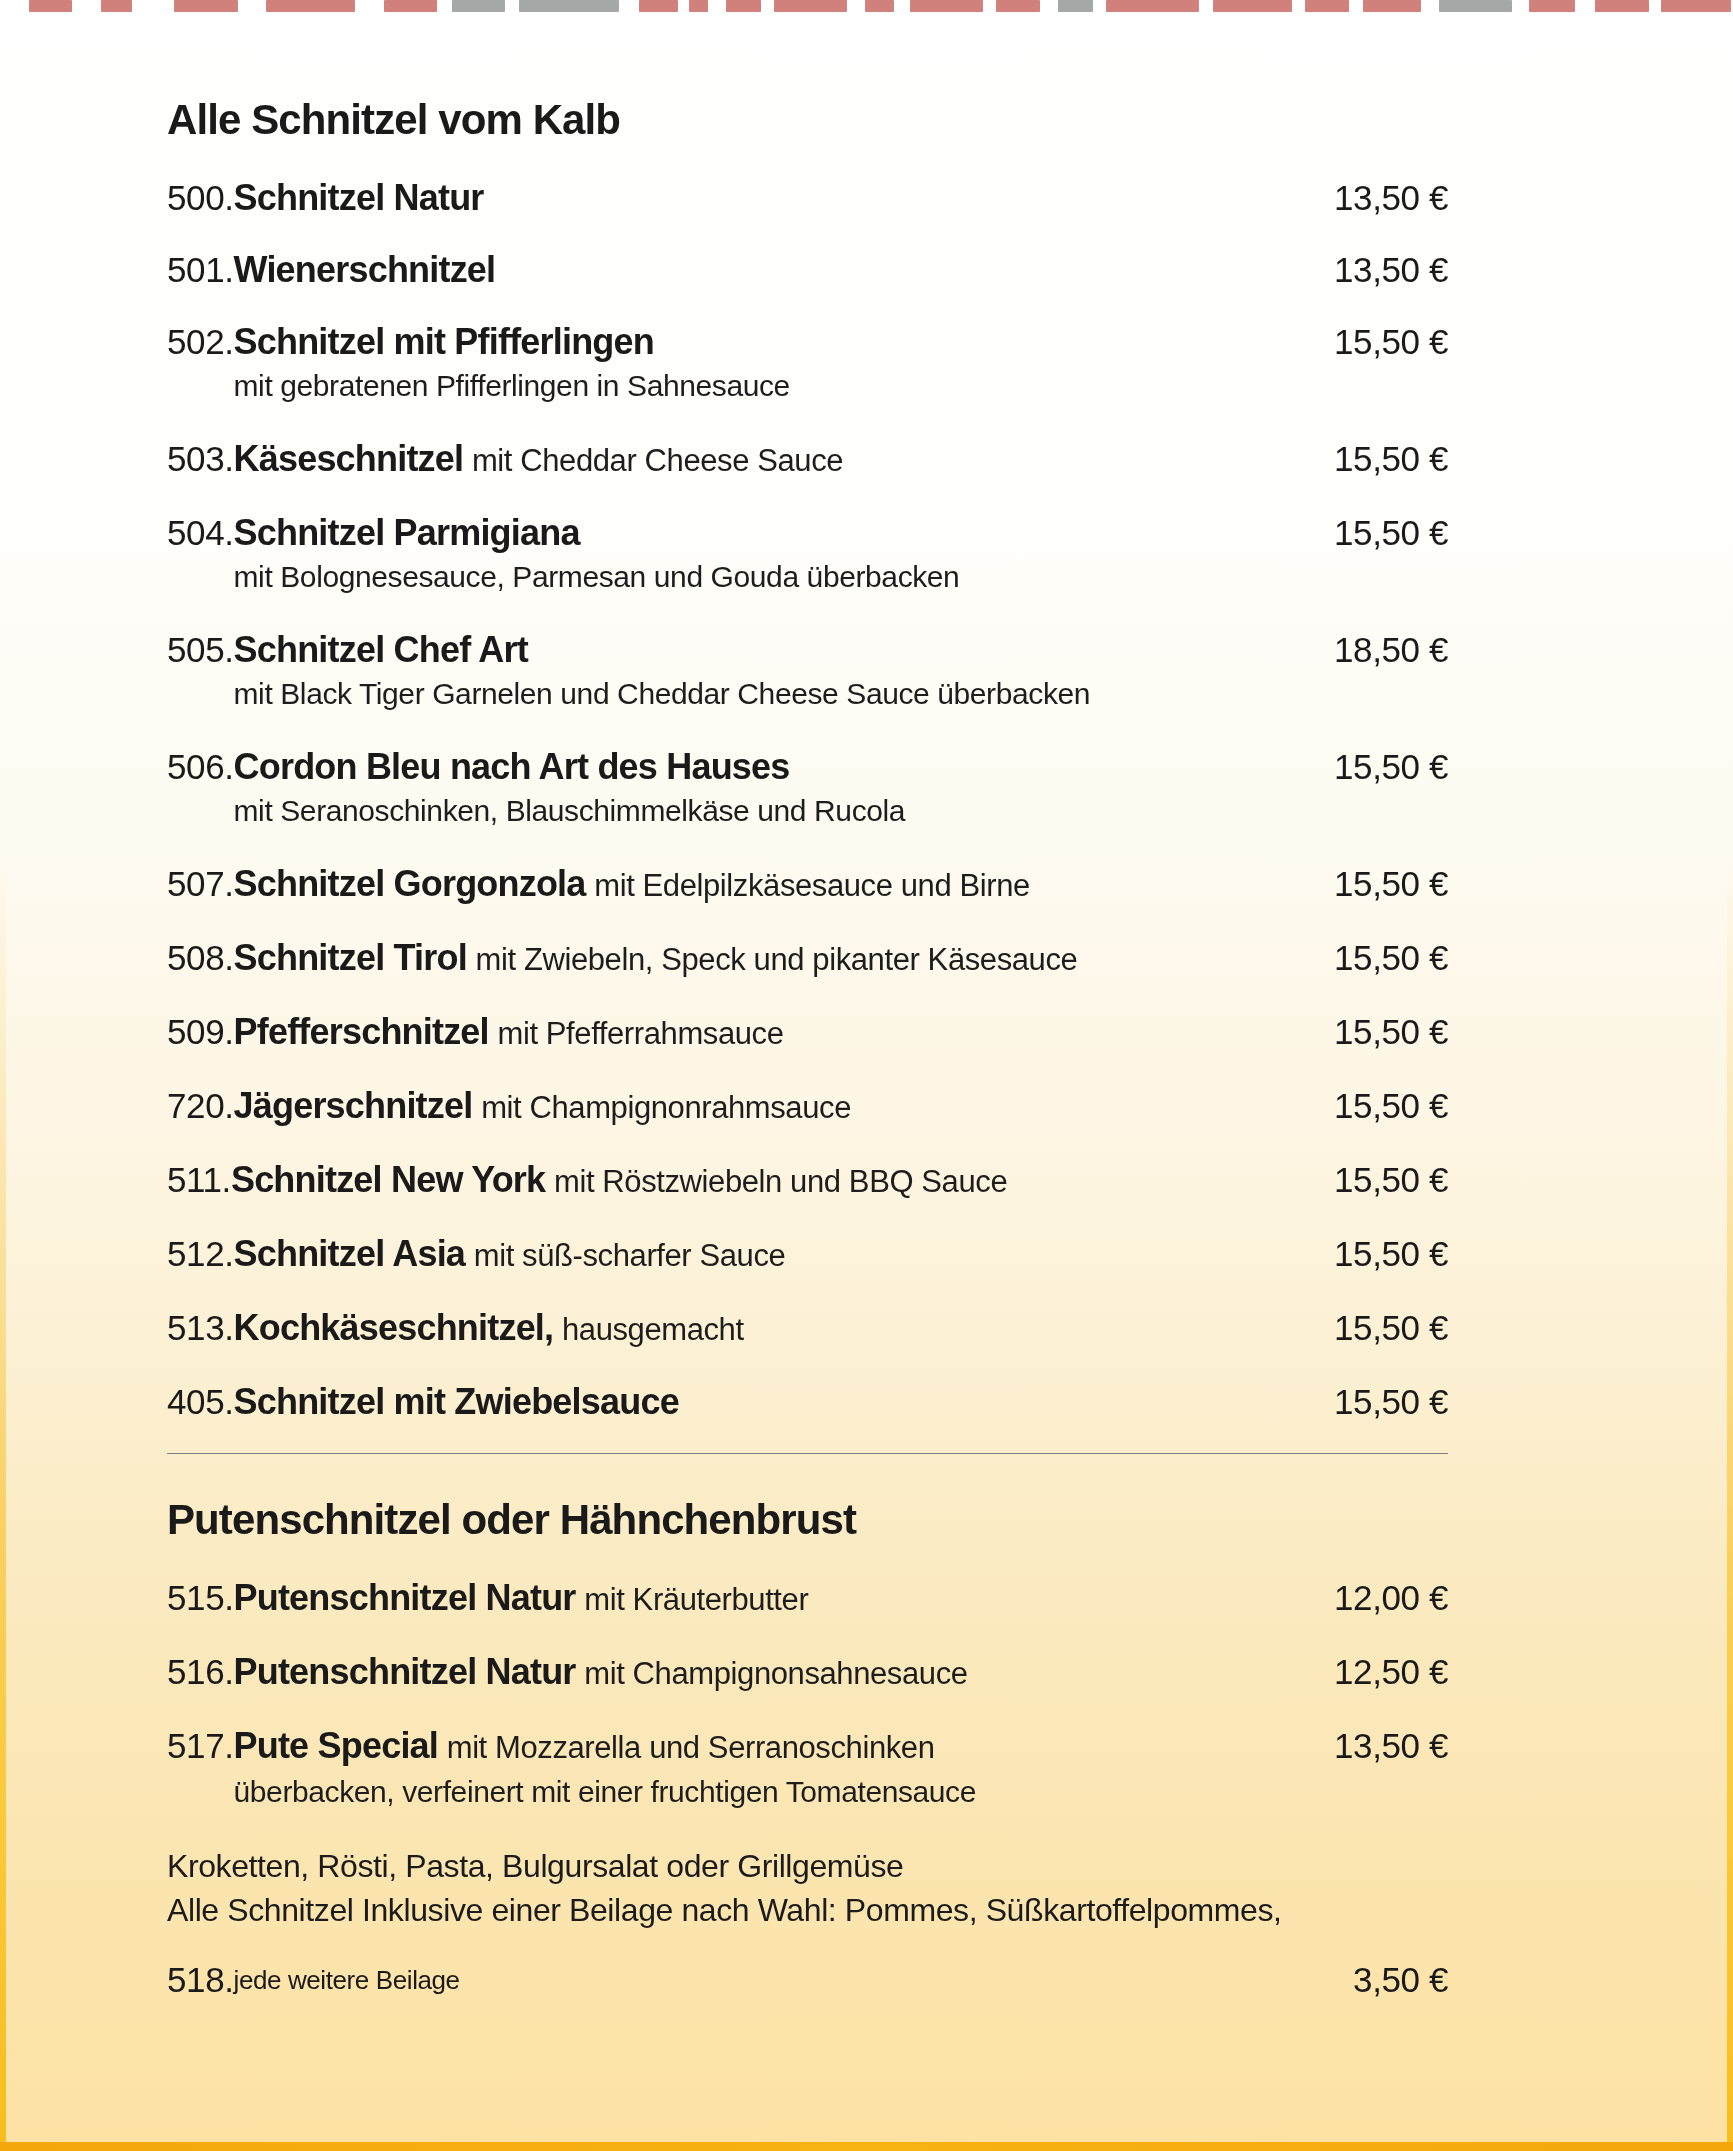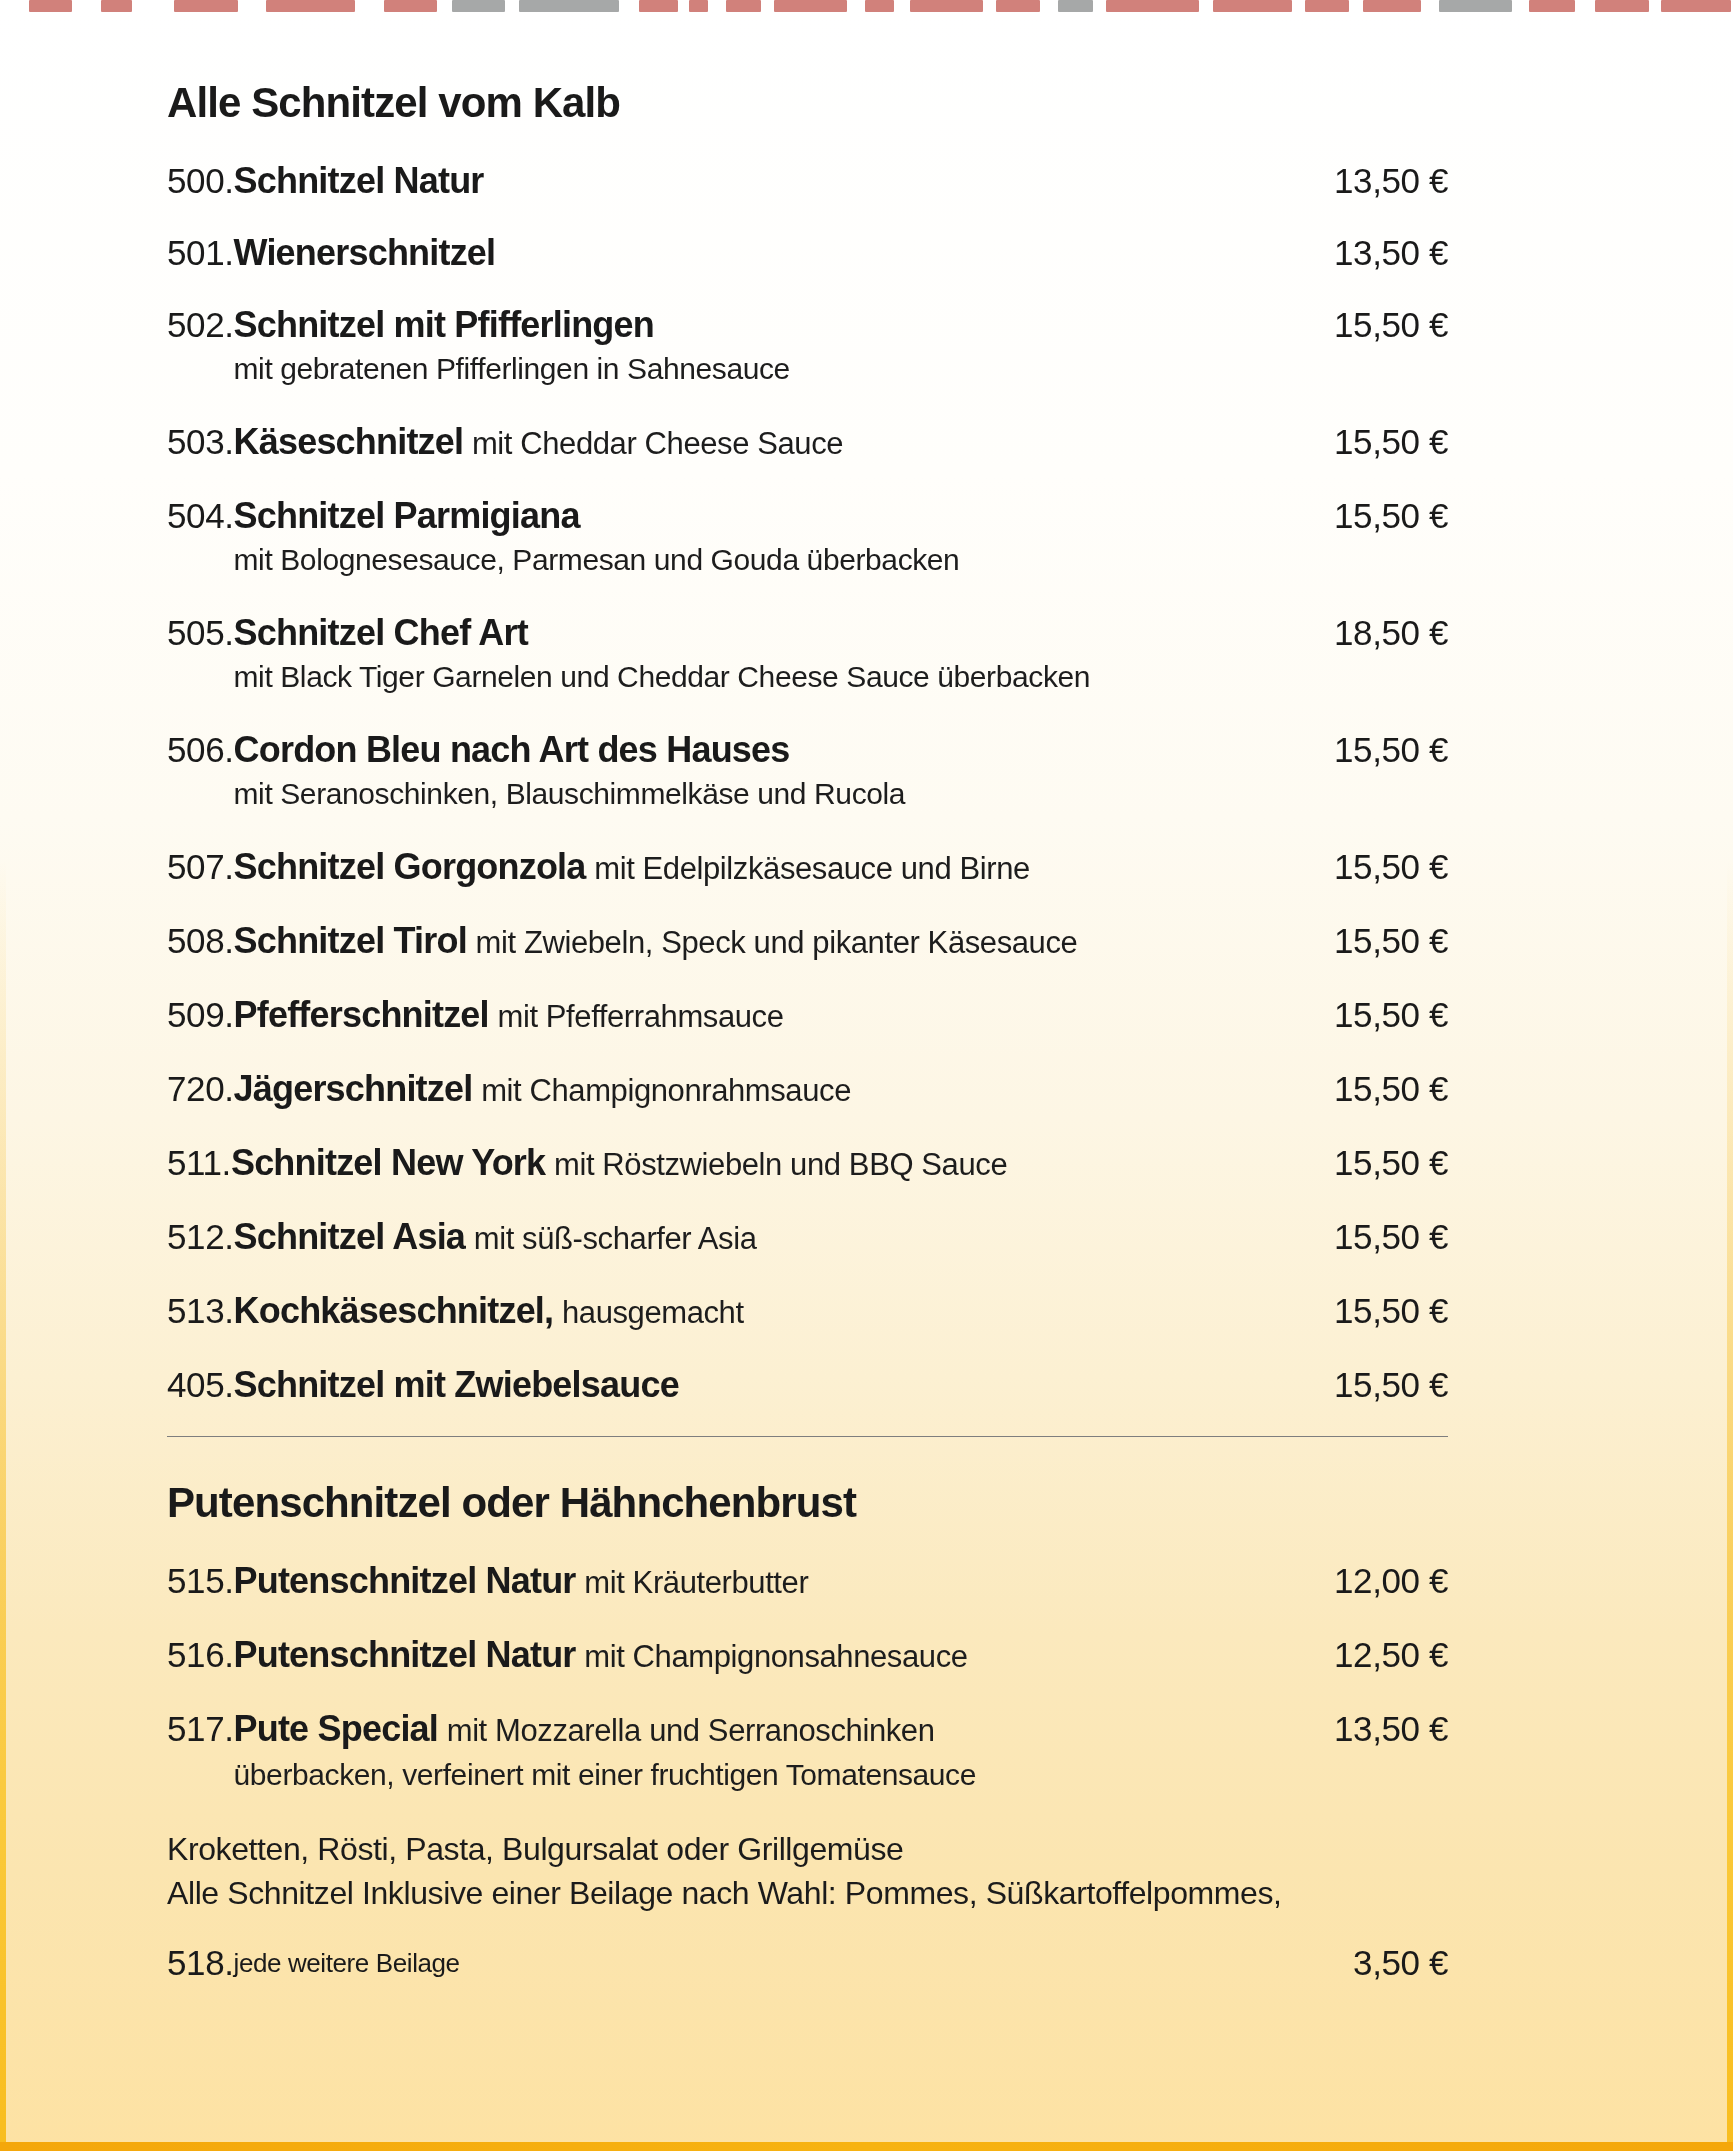--- a/index.html
+++ b/index.html
@@ -26,21 +26,21 @@
       rgba(246,183,20,0) 40%, rgba(246,183,20,0.25) 55%,
       rgba(248,190,30,0.6) 72%, rgba(250,198,45,0.9) 85%, #f8bd1e 100%);
   }
   .edge.left { left:0; } .edge.right { right:0; }
   .bottom-bar { position:absolute; left:0; right:0; bottom:0; height:8.7px; z-index:4;
     background:linear-gradient(90deg,#f4a70b,#f7b312,#f4a70b); }
 
   .content { position:absolute; left:167px; right:285px; top:81px; }
 
   h2.section-title { font-size:42px; font-weight:bold; letter-spacing:-0.9px;
-    margin:0 0 35px 0; line-height:1.05; }
+    margin:17px 0 35px 0; line-height:1.05; }
 
   .row { display:flex; align-items:flex-start; margin-bottom:30px; }
   .num  { flex:0 0 58px; font-size:35px; line-height:42px; font-weight:normal; }
   .body { flex:1 1 auto; padding-right:15.4px; }
   .name { font-size:36px; font-weight:bold; line-height:42px; letter-spacing:-0.8px; }
   .name-light { font-size:26px; font-weight:normal; line-height:42px; }
   .desc-inline { font-size:31px; line-height:42px; margin-left:8.7px; color:#1d1d1d; }
   .desc-below  { display:block; font-size:30px; line-height:44px; margin-top:1px; color:#1d1d1d; }
   .price { flex:0 0 164px; text-align:right; font-size:35px; line-height:42px; white-space:nowrap; }
 
@@ -140,21 +140,21 @@
           <span class="body"><span class="name">Jägerschnitzel</span><span class="desc-inline">mit Champignonrahmsauce</span></span>
           <span class="price">15,50 €</span>
         </div>
         <div class="row">
           <span class="num">511.</span>
           <span class="body"><span class="name">Schnitzel New York</span><span class="desc-inline">mit Röstzwiebeln und BBQ Sauce</span></span>
           <span class="price">15,50 €</span>
         </div>
         <div class="row">
           <span class="num">512.</span>
-          <span class="body"><span class="name">Schnitzel Asia</span><span class="desc-inline">mit süß-scharfer Asia</span></span>
+          <span class="body"><span class="name">Schnitzel Asia</span><span class="desc-inline">mit süß-scharfer Sauce</span></span>
           <span class="price">15,50 €</span>
         </div>
         <div class="row">
           <span class="num">513.</span>
           <span class="body"><span class="name">Kochkäseschnitzel,</span><span class="desc-inline">hausgemacht</span></span>
           <span class="price">15,50 €</span>
         </div>
         <div class="row">
           <span class="num">405.</span>
           <span class="body"><span class="name">Schnitzel mit Zwiebelsauce</span></span>

